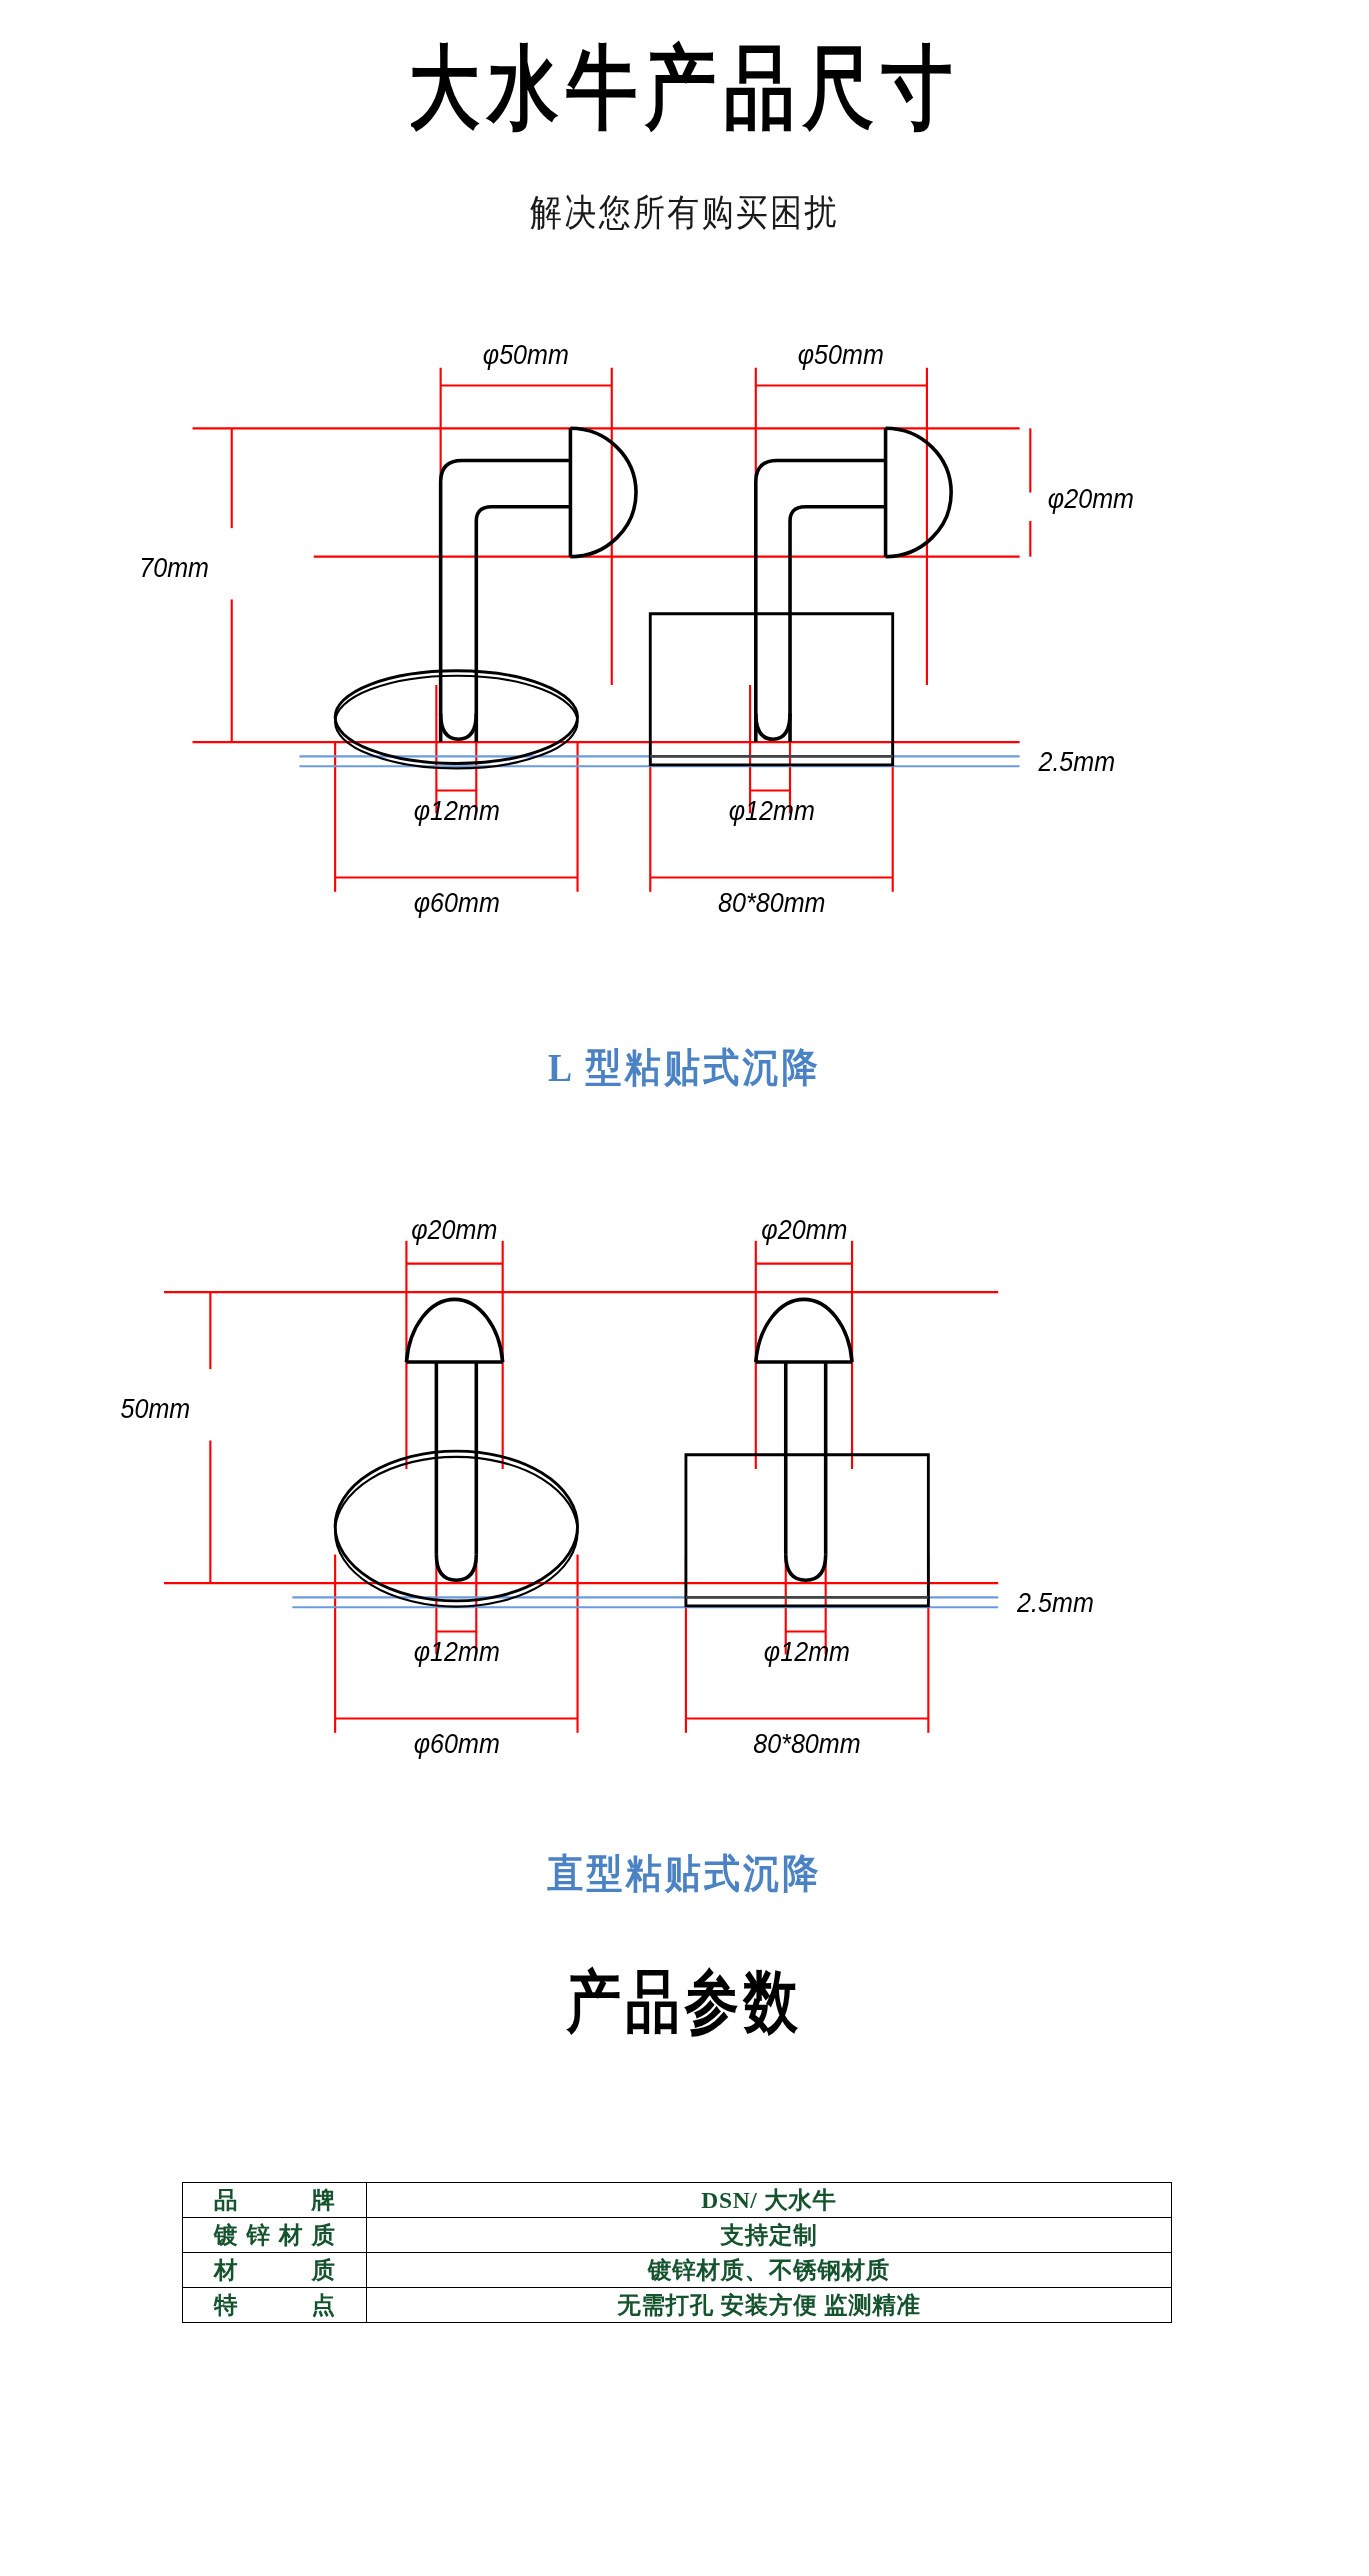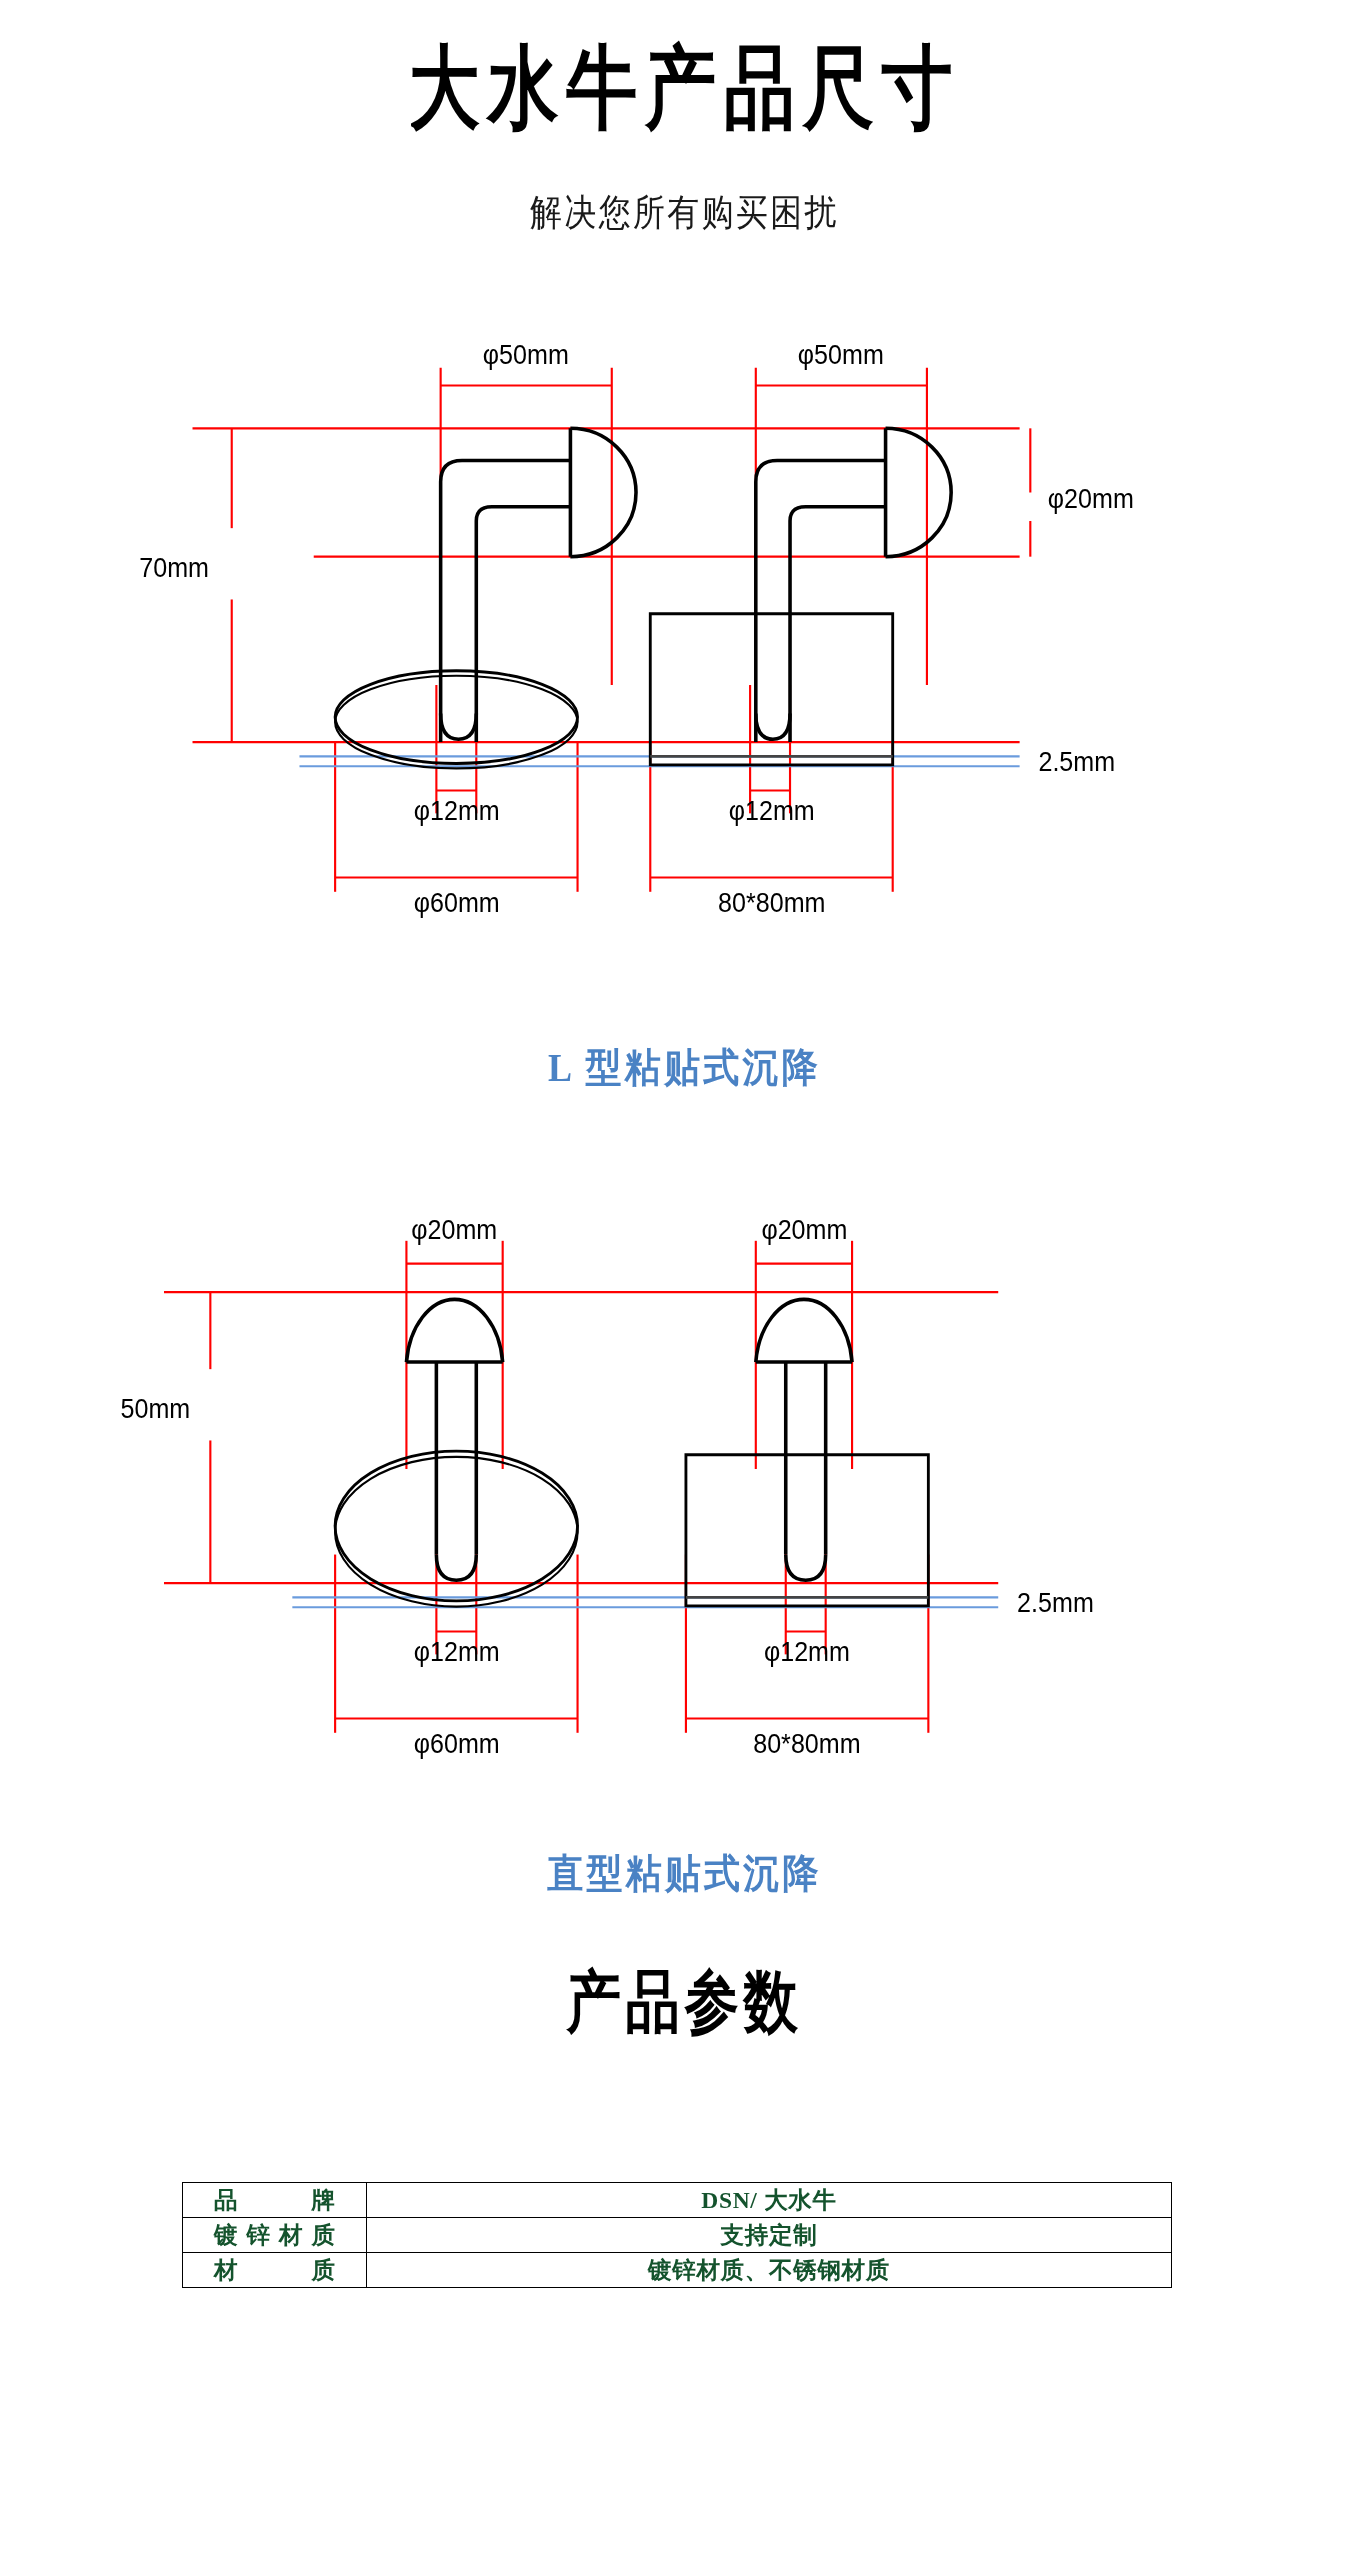--- a/index.html
+++ b/index.html
@@ -16,21 +16,21 @@
   }
   .subtitle{
     position:absolute;left:0;top:194px;width:1369px;text-align:center;
     font-family:"Liberation Sans",sans-serif;
     color:#1a1a1a;font-size:37px;line-height:1;letter-spacing:2.9px;
     transform:scaleX(.86);transform-origin:center top;
     white-space:nowrap;
   }
 
   
-  .diagram{position:absolute;left:0;width:1102px;}
+  .diagram{position:absolute;left:0;width:1102px;font-style:italic;}
   .d1{top:314px;height:685px;}
   .d2{top:1155px;height:685px;}
   .diagram svg{display:block;}
 
   
   .section-caption{
     position:absolute;left:0;width:1369px;text-align:center;
     font-family:"Liberation Serif",serif;font-weight:bold;
     color:#4a82c4;font-size:40px;line-height:1;letter-spacing:3.6px;
     transform:scaleX(.9);transform-origin:center top;white-space:nowrap;
@@ -230,15 +230,19 @@
         <td class="v">DSN/ 大水牛</td>
       </tr>
       <tr>
         <td class="k"><span>镀锌材质</span></td>
         <td class="v">支持定制</td>
       </tr>
       <tr>
         <td class="k"><span>材质</span></td>
         <td class="v">镀锌材质、不锈钢材质</td>
       </tr>
+      <tr>
+        <td class="k"><span>特点</span></td>
+        <td class="v">无需打孔 安装方便  监测精准</td>
+      </tr>
     </tbody>
 </table>
 
 
 </body></html>

